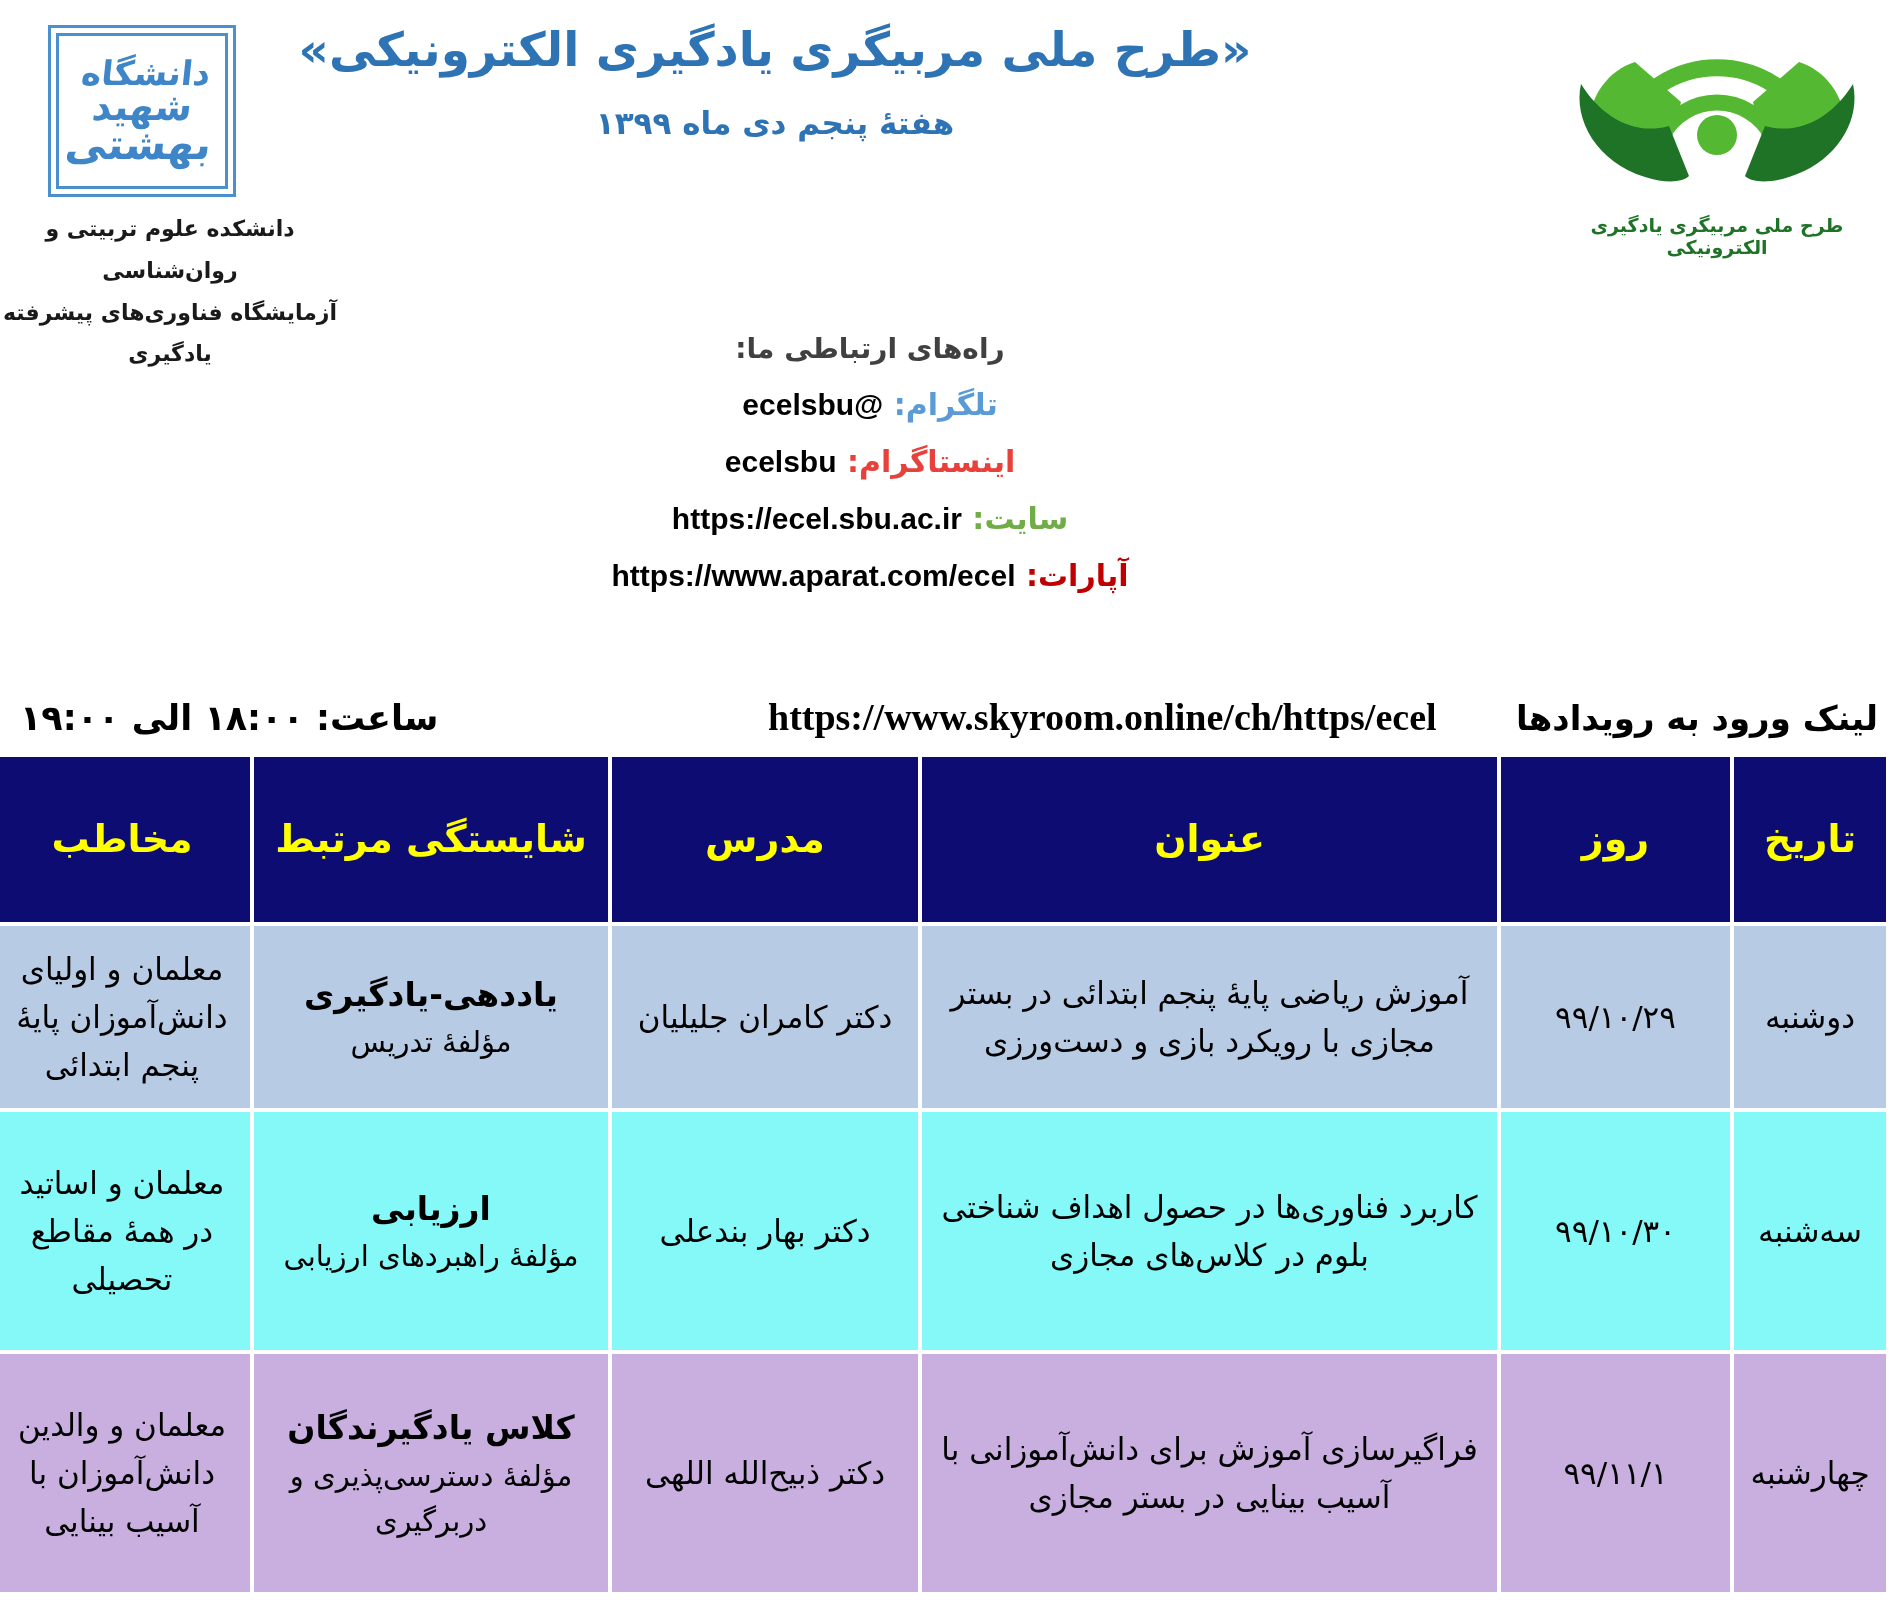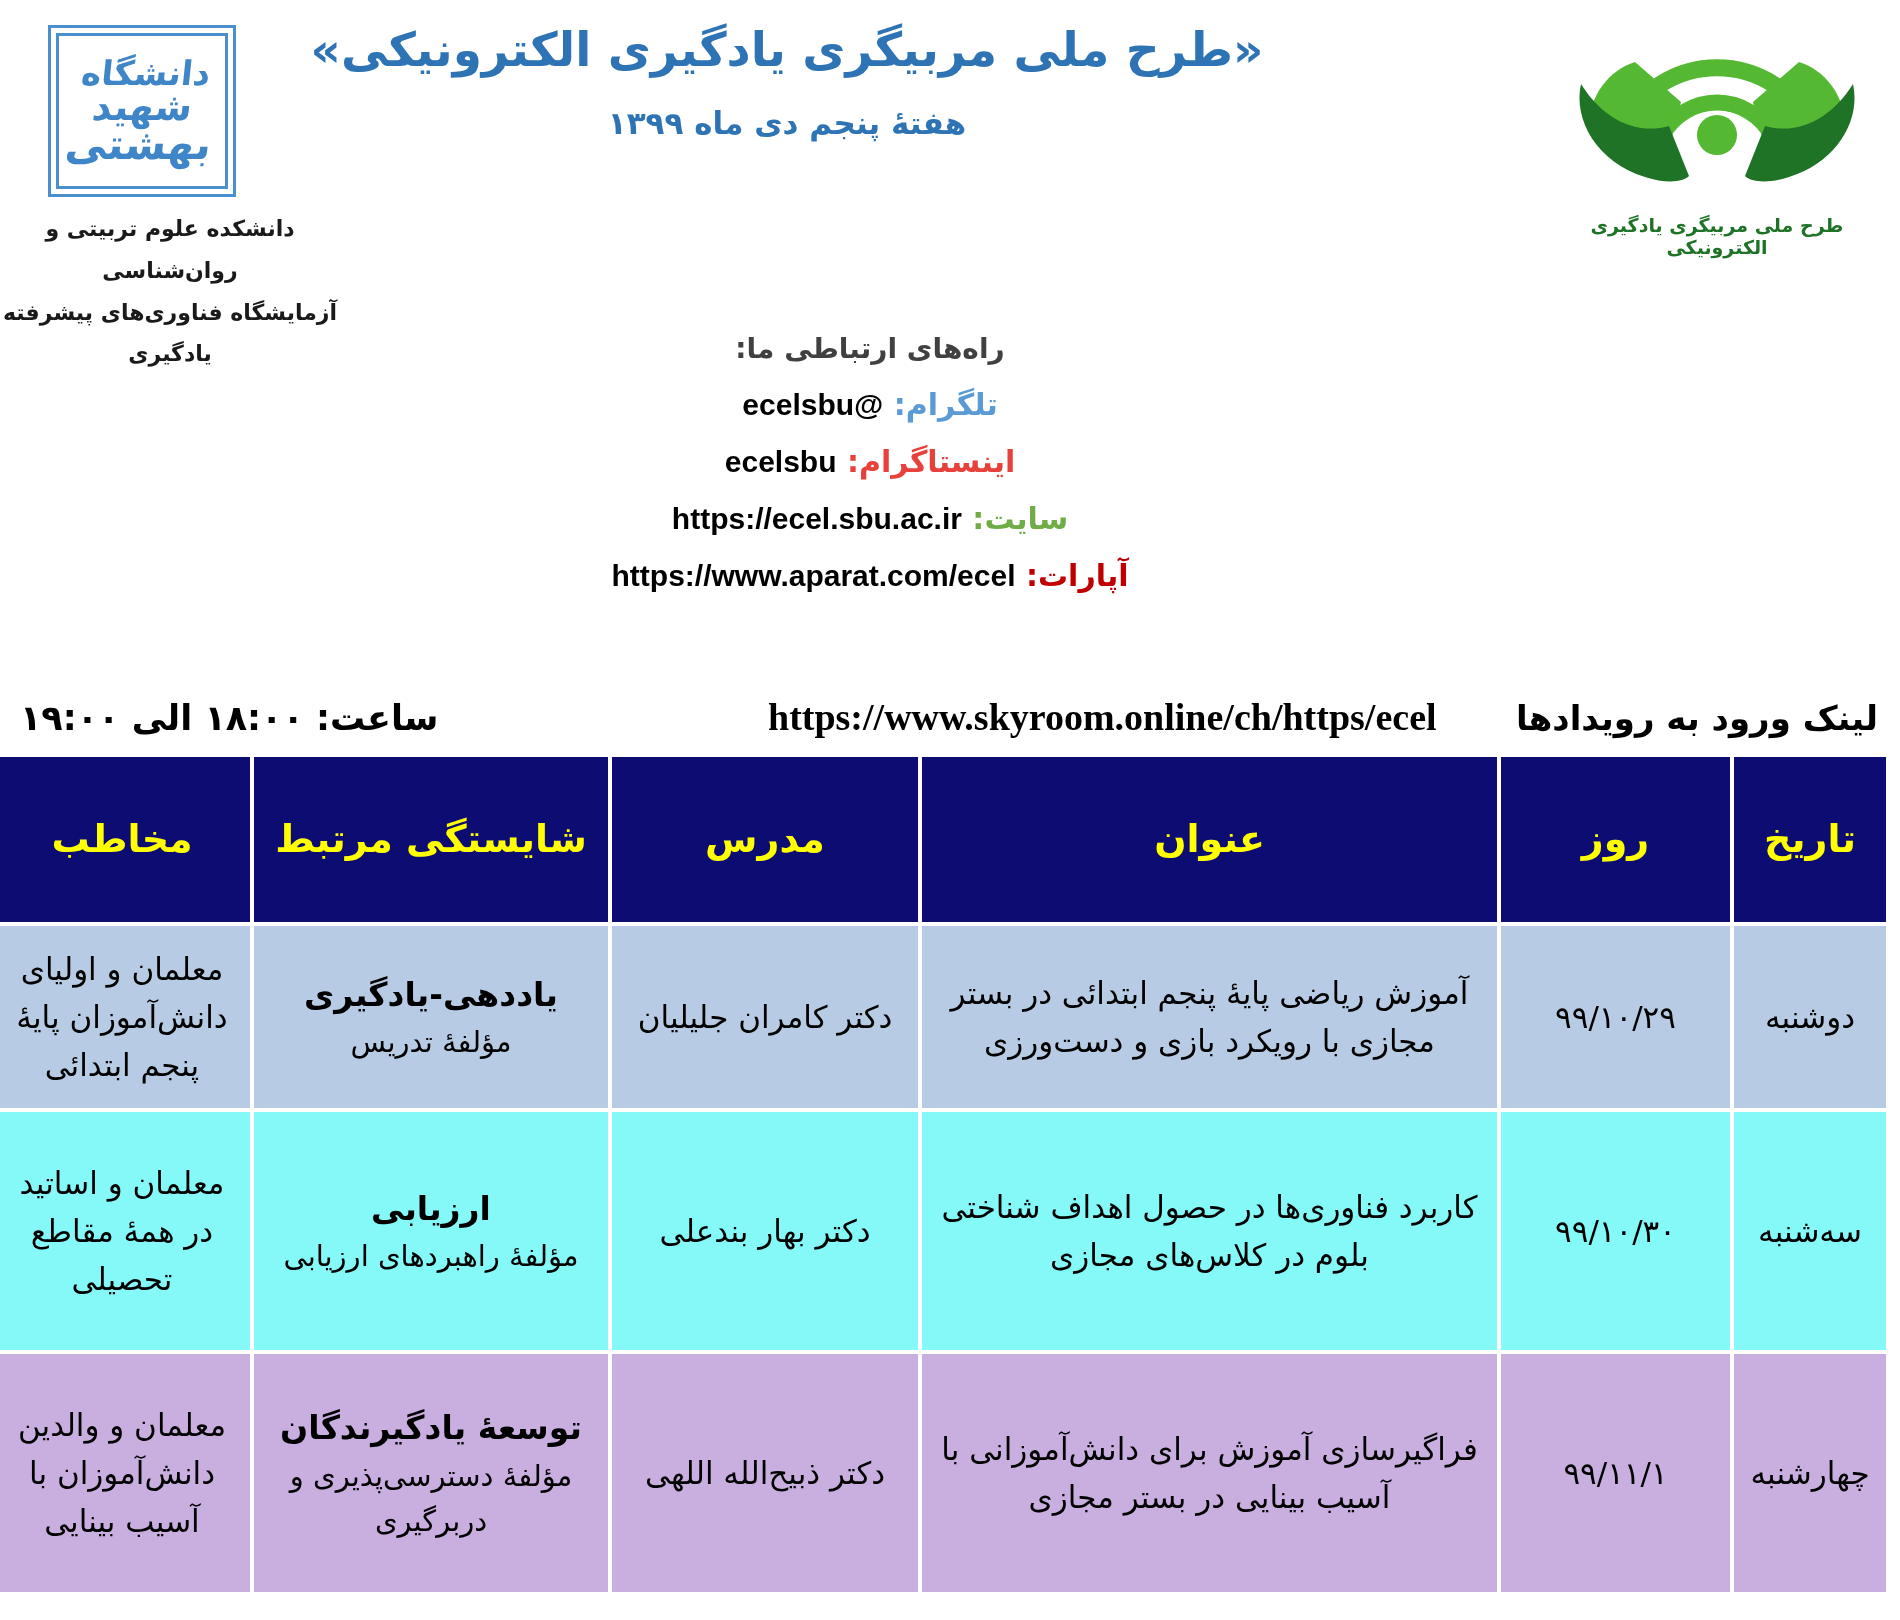--- a/index.html
+++ b/index.html
@@ -14,21 +14,21 @@
     overflow:hidden;
   }
   .sbu-cal{ color:#3f86c9; font-weight:bold; text-align:center; transform:skewX(-6deg); line-height:0.95; }
   .sbu-cal .l1{ font-size:34px; display:block; }
   .sbu-cal .l2{ font-size:38px; display:block; }
   .sbu-cal .l3{ font-size:42px; display:block; }
   .faculty{ position:absolute; left:0; top:208px; width:340px; text-align:center;
     font-weight:bold; font-size:22px; color:#1a1a1a; direction:rtl; line-height:1.9; }
 
   
-  .title-block{ position:absolute; left:292px; top:22px; width:990px; text-align:center; direction:rtl; }
+  .title-block{ position:absolute; left:280px; top:22px; width:990px; text-align:center; direction:rtl; }
   .main-title{ color:#2e74b5; font-weight:bold; font-size:47px; letter-spacing:-1px; }
   .sub-title{ color:#2e74b5; font-weight:bold; font-size:31px; margin-top:28px; }
 
   
   .ecel-logo{ position:absolute; right:18px; top:8px; width:330px; text-align:center; }
   .ecel-caption{ color:#1f7326; font-weight:bold; font-size:19px; direction:rtl; margin-top:2px; }
 
   
   .contact{ position:absolute; left:430px; top:296px; width:880px; text-align:center; direction:rtl; }
   .contact .line{ margin-bottom:22px; font-size:30px; font-weight:bold; color:#111; }
@@ -143,17 +143,17 @@
     <span class="comp-main">ارزیابی</span>
     <span class="comp-sub">مؤلفۀ راهبردهای ارزیابی</span>
   </div>
   <div class="cell r2">معلمان و اساتید در همۀ مقاطع تحصیلی</div>
 
   <div class="cell r3">چهارشنبه</div>
   <div class="cell r3">۹۹/۱۱/۱</div>
   <div class="cell r3">فراگیرسازی آموزش برای دانش‌آموزانی با آسیب بینایی در بستر مجازی</div>
   <div class="cell r3">دکتر ذبیح‌الله اللهی</div>
   <div class="cell r3">
-    <span class="comp-main">توسعۀ یادگیرندگان</span>
+    <span class="comp-main">کلاس یادگیرندگان</span>
     <span class="comp-sub">مؤلفۀ دسترسی‌پذیری و دربرگیری</span>
   </div>
   <div class="cell r3">معلمان و والدین دانش‌آموزان با آسیب بینایی</div>
 </div>
 
 </body></html>

